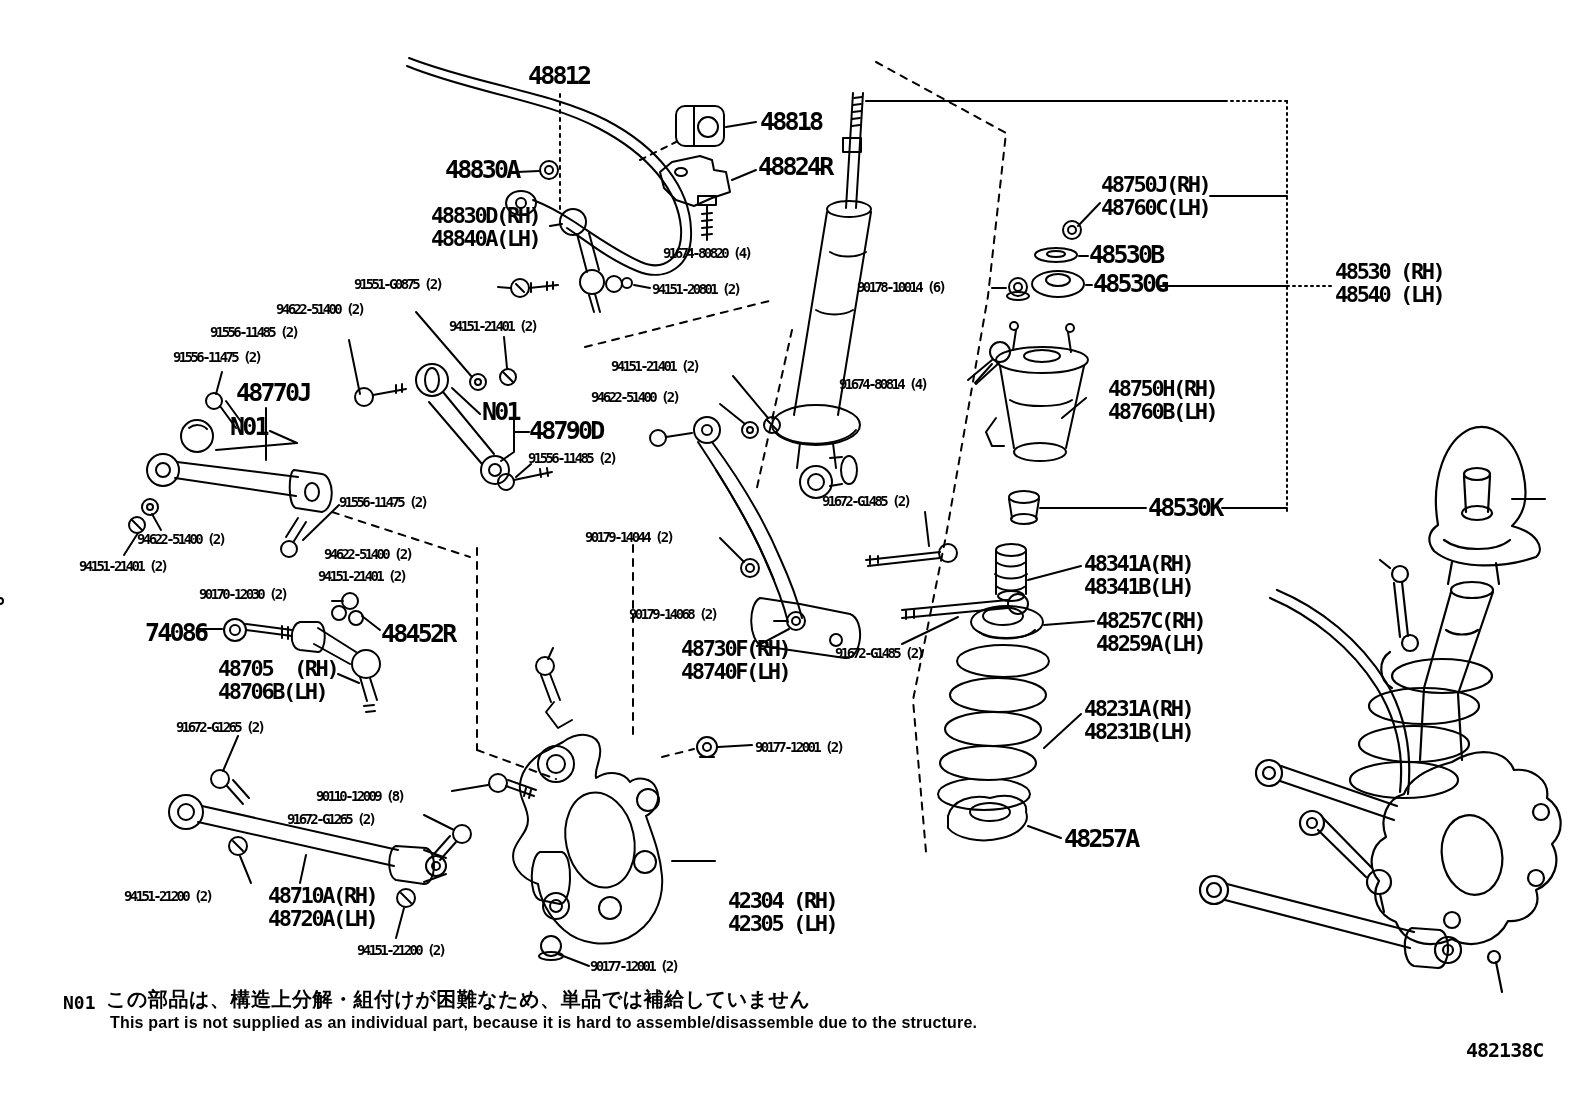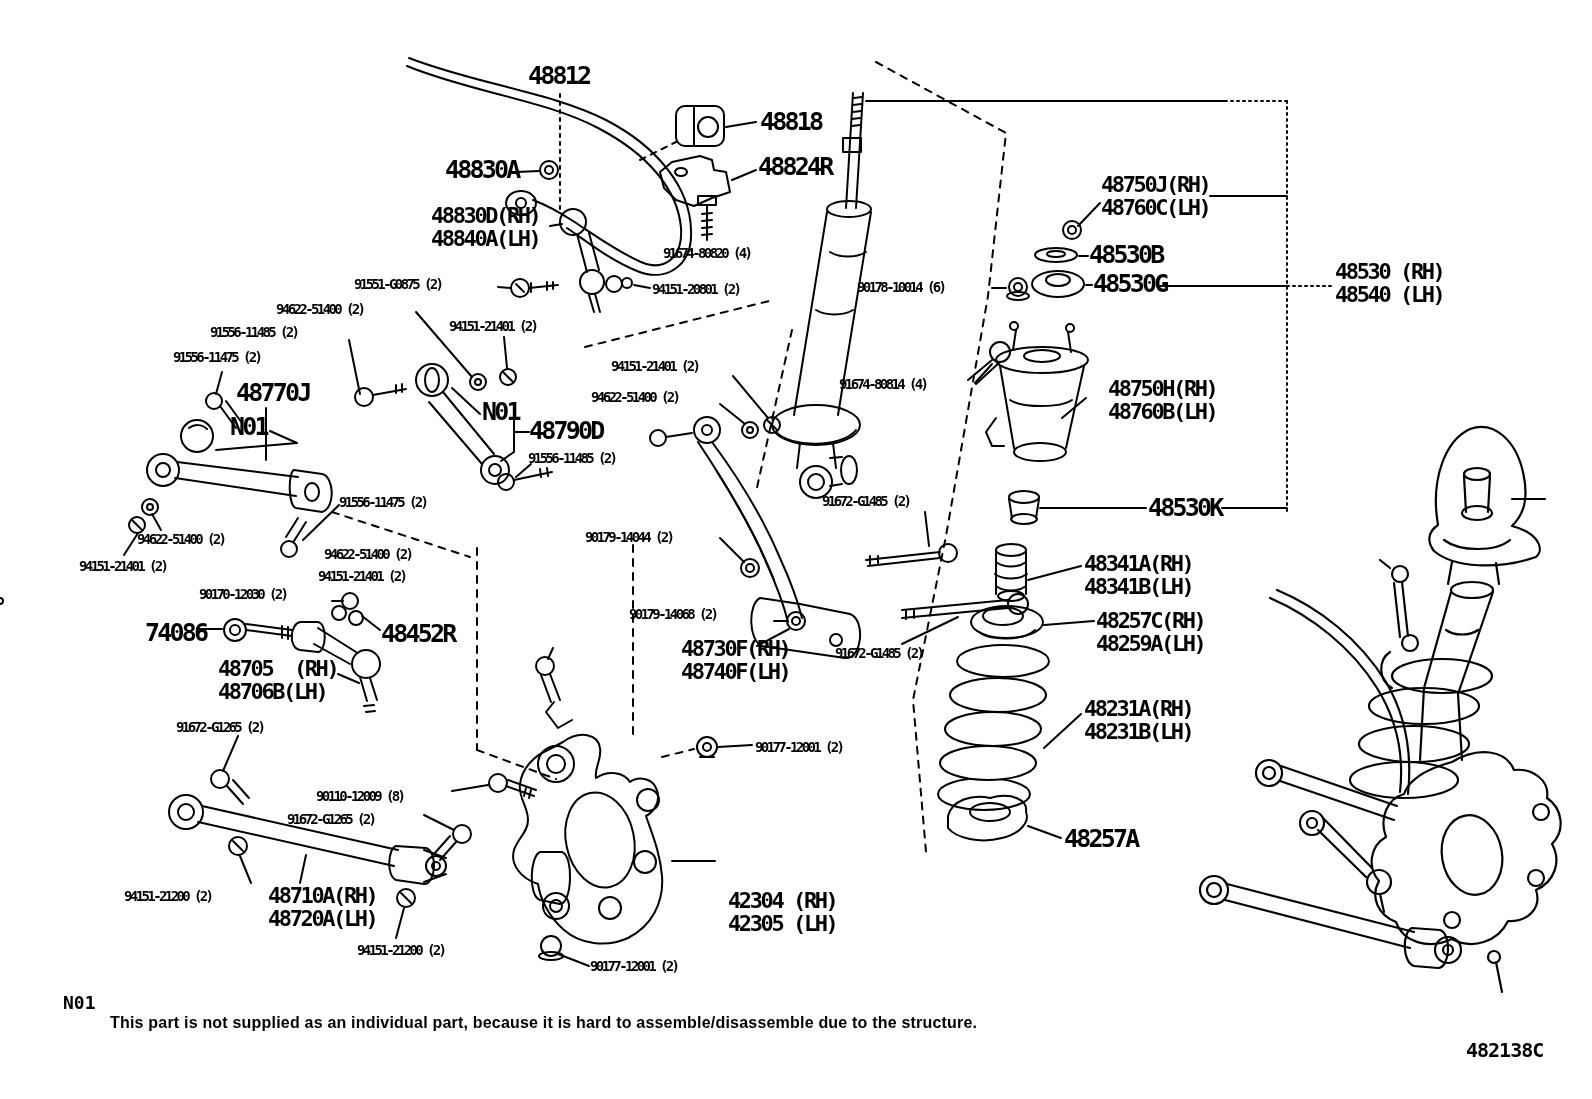--- a/index.html
+++ b/index.html
@@ -468,16 +468,17 @@
       <div class="lbl sm" style="left: 755px; top: 737px;"><div>90177-12001 (2)</div></div>
       <div class="lbl sm" style="left: 316px; top: 786px;"><div>90110-12009 (8)</div></div>
       <div class="lbl sm" style="left: 287px; top: 809px;"><div>91672-G1265 (2)</div></div>
       <div class="lbl sm" style="left: 124px; top: 886px;"><div>94151-21200 (2)</div></div>
       <div class="lbl md" style="left: 268px; top: 884px;"><div>48710A(RH)</div><div>48720A(LH)</div></div>
       <div class="lbl sm" style="left: 357px; top: 940px;"><div>94151-21200 (2)</div></div>
       <div class="lbl sm" style="left: 590px; top: 956px;"><div>90177-12001 (2)</div></div>
     </div>
 
   <div class="footnote-marker">N01</div>
+  <div class="footnote-jp">この部品は、構造上分解・組付けが困難なため、単品では補給していません</div>
   <div class="footnote-en">This part is not supplied as an individual part, because it is hard to assemble/disassemble due to the structure.</div>
 
   <div class="docnum">482138C</div>
 </div>
 
 </body></html>

